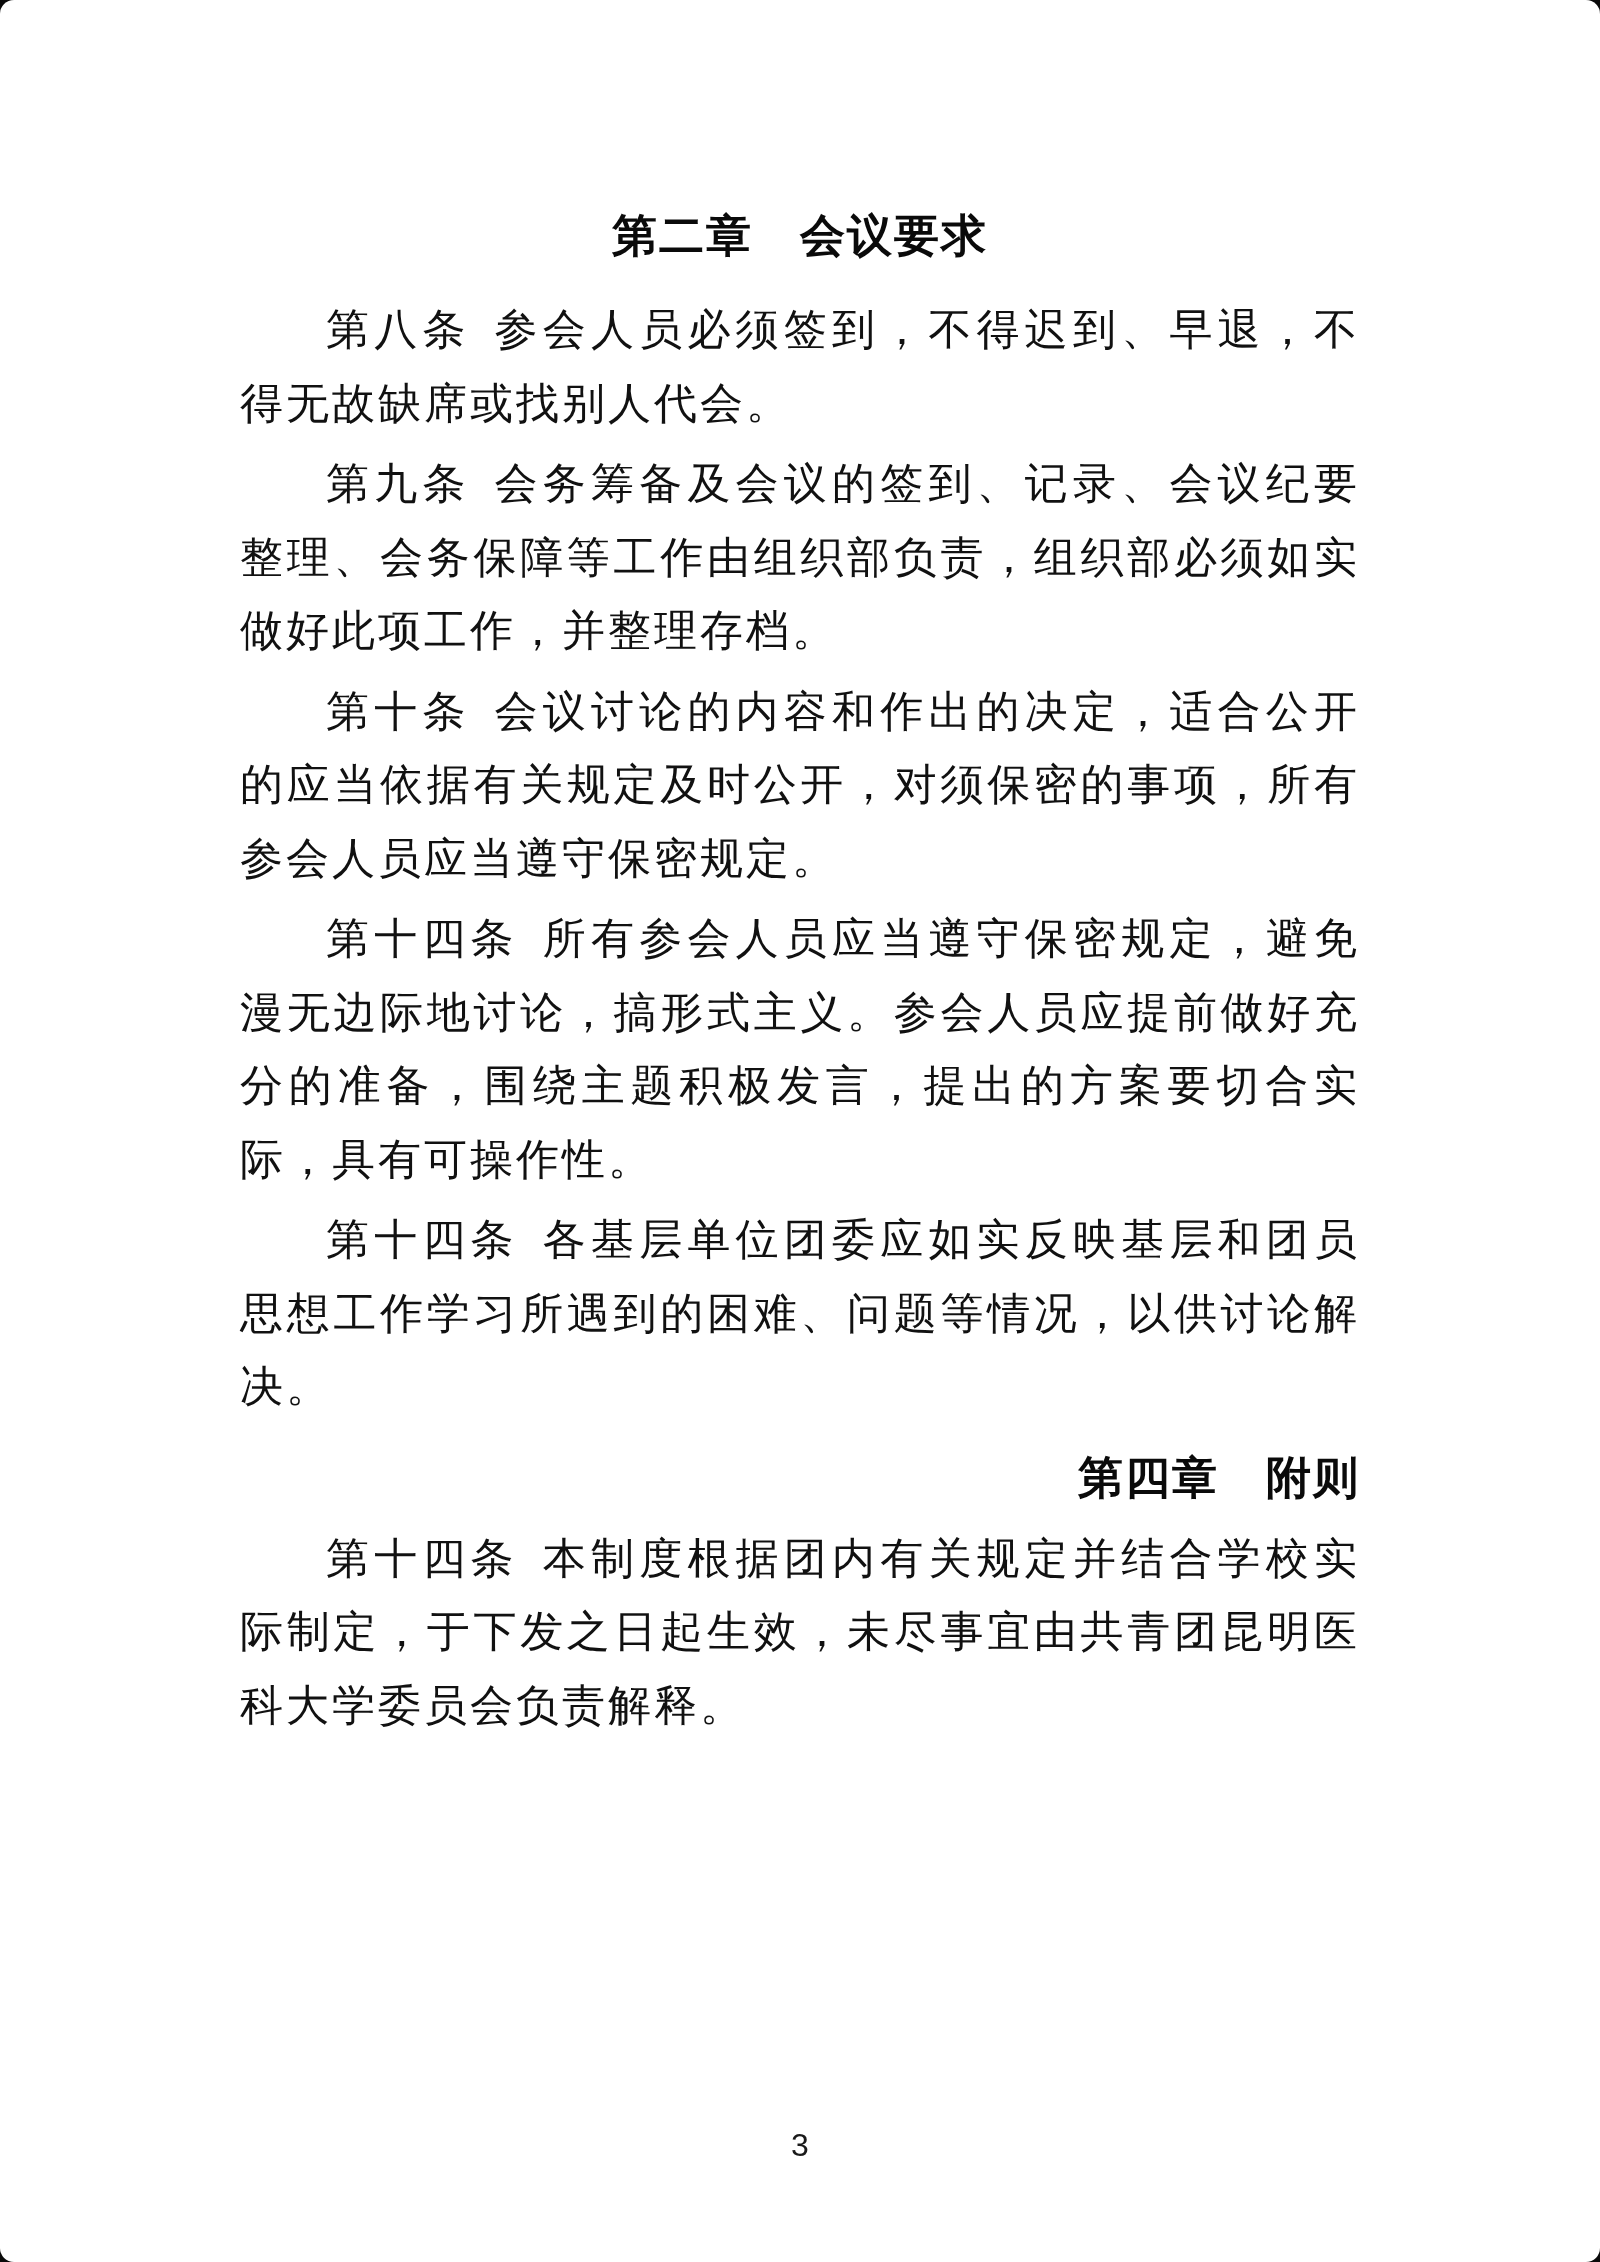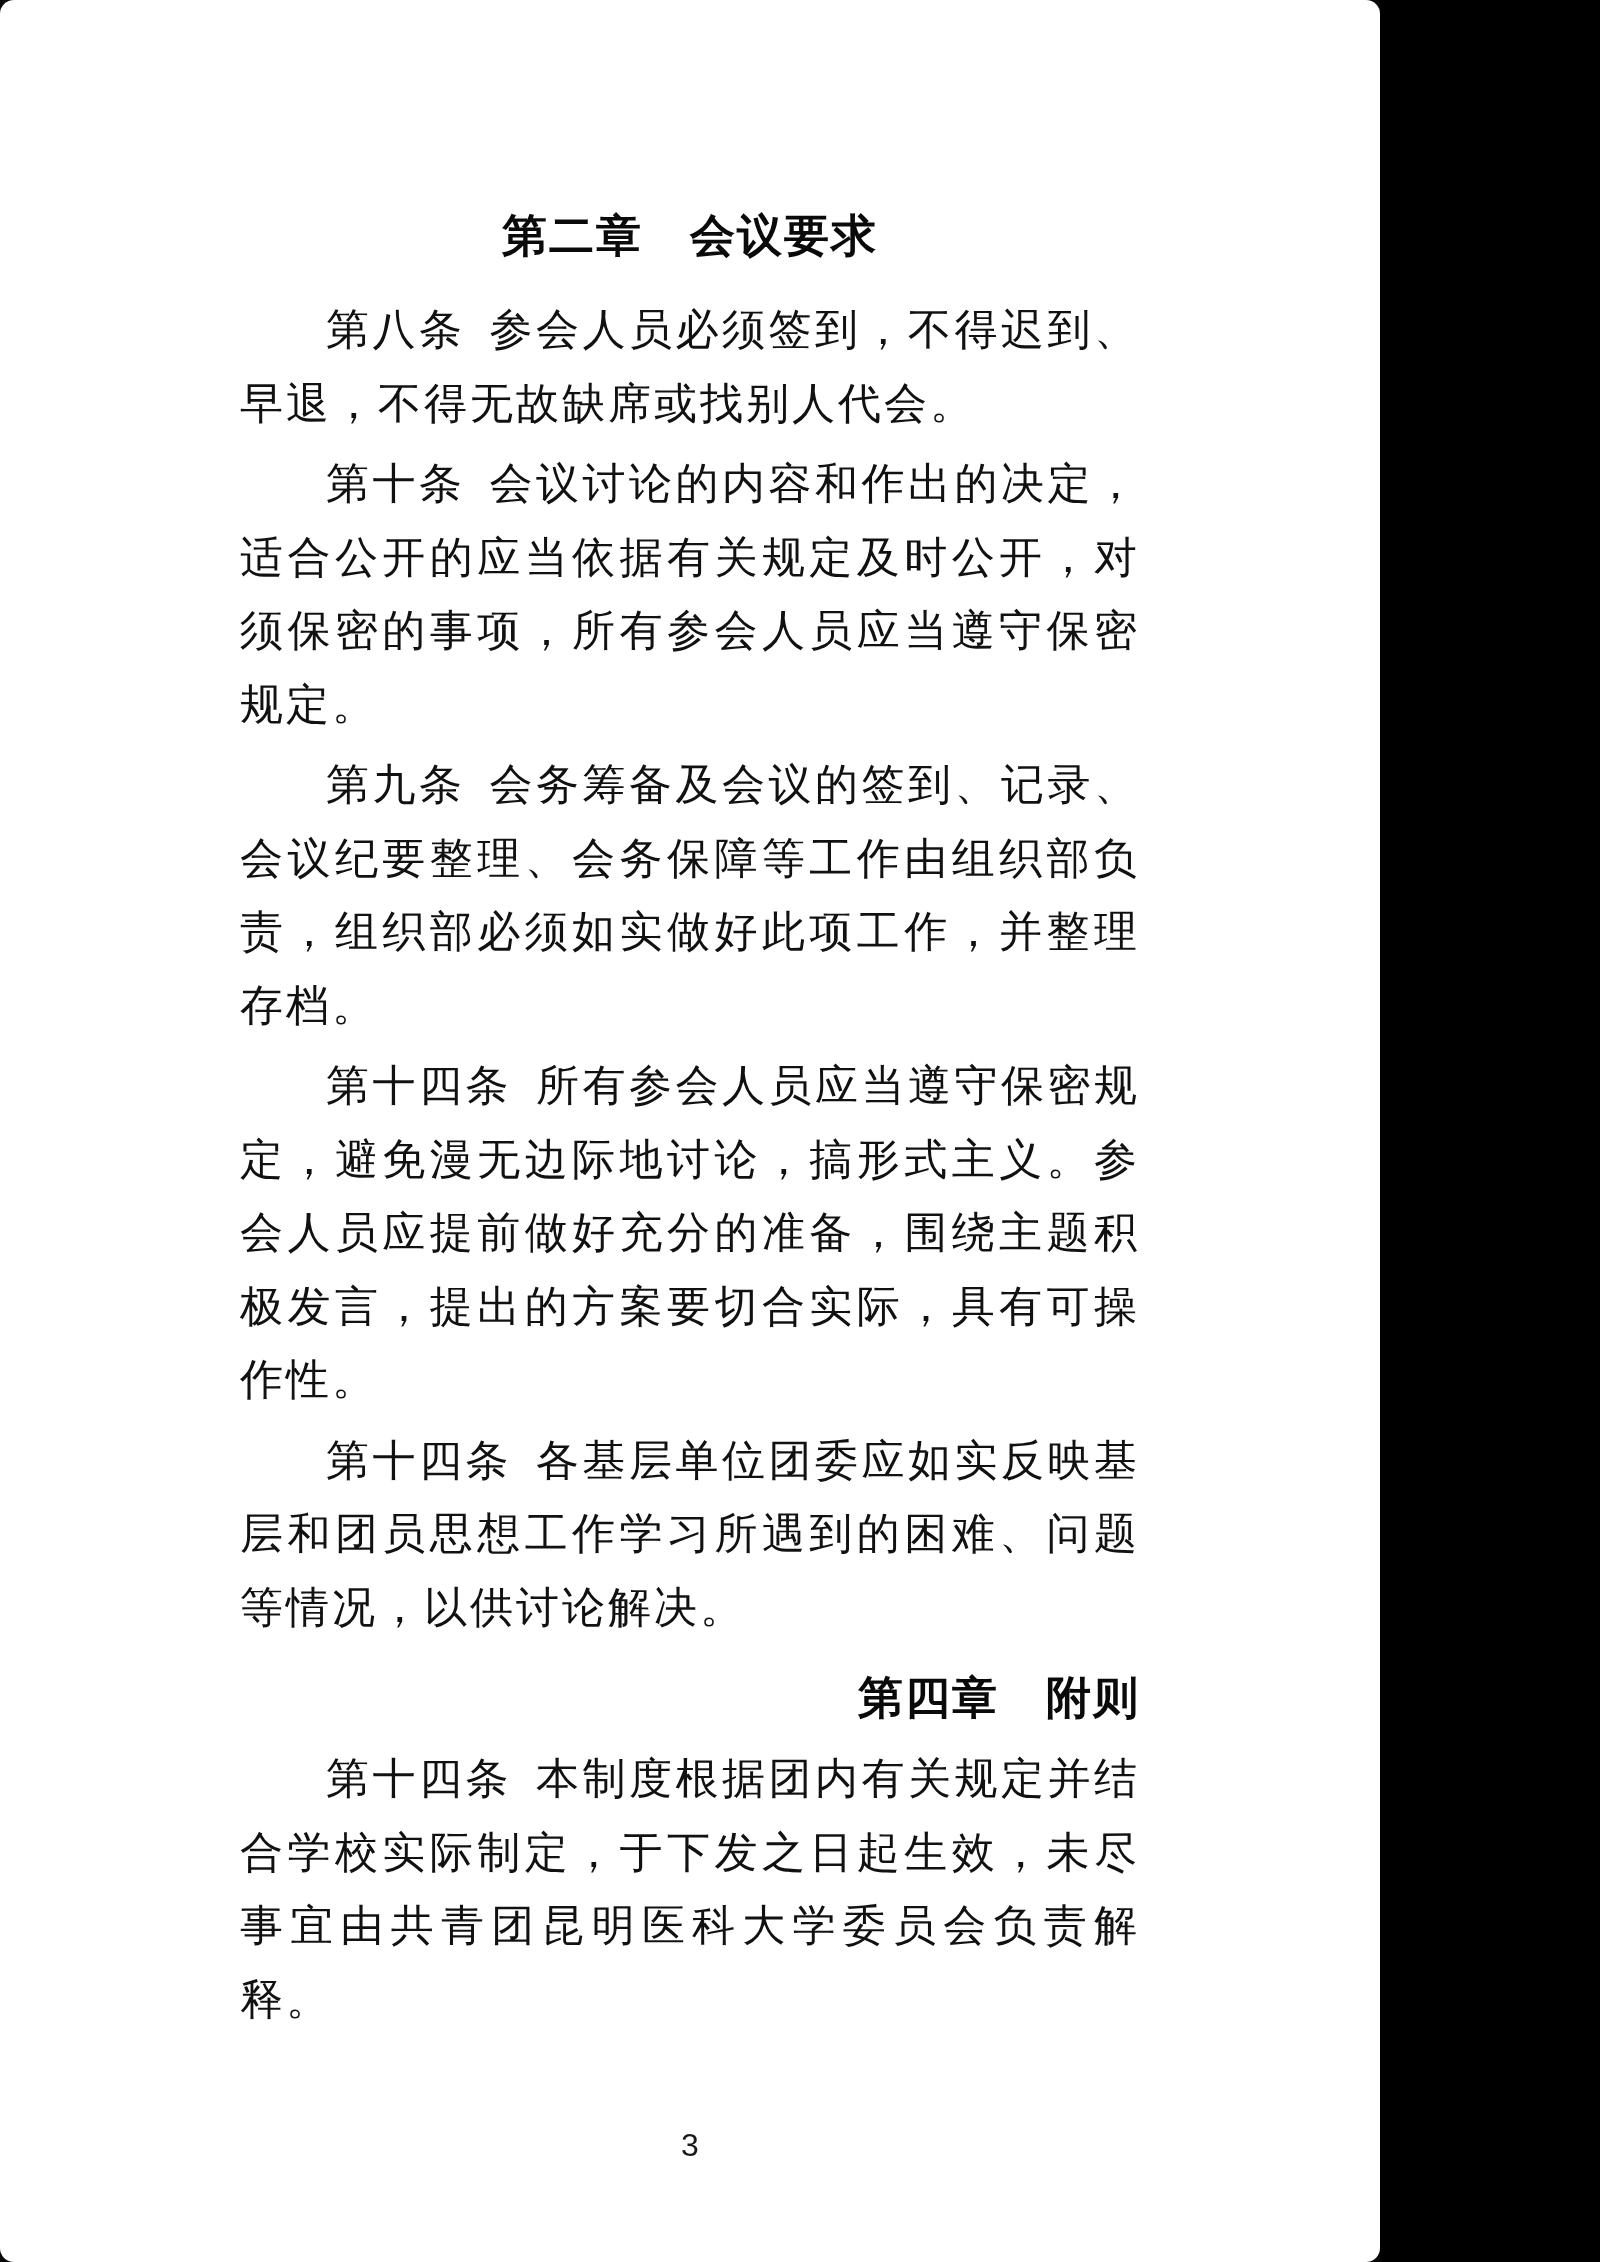--- a/index.html
+++ b/index.html
@@ -2,21 +2,21 @@
 <html><head>
 <meta charset="utf-8">
 <style>
   html, body {
     margin: 0;
     padding: 0;
     background: #000;
   }
   .viewport {
     position: relative;
-    width: 1380px;
+    width: 1600px;
     height: 2262px;
     background: #0a0a0a;
     overflow: hidden;
   }
   .page {
     position: absolute;
     inset: 0;
     background: #ffffff;
     border-radius: 14px;
     box-sizing: border-box;
@@ -69,25 +69,25 @@
 <div class="viewport">
   <div class="page">
 
     <h1 class="chapter-heading">第二章　会议要求</h1>
 
     <p class="article">
       <span class="article-label">第八条</span><span class="article-text">参会人员必须签到，不得迟到、早退，不得无故缺席或找别人代会。</span>
     </p>
 
     <p class="article">
-      <span class="article-label">第十条</span><span class="article-text">会议讨论的内容和作出的决定，适合公开的应当依据有关规定及时公开，对须保密的事项，所有参会人员应当遵守保密规定。</span>
+      <span class="article-label">第九条</span><span class="article-text">会务筹备及会议的签到、记录、会议纪要整理、会务保障等工作由组织部负责，组织部必须如实做好此项工作，并整理存档。</span>
     </p>
 
     <p class="article">
-      <span class="article-label">第九条</span><span class="article-text">会务筹备及会议的签到、记录、会议纪要整理、会务保障等工作由组织部负责，组织部必须如实做好此项工作，并整理存档。</span>
+      <span class="article-label">第十条</span><span class="article-text">会议讨论的内容和作出的决定，适合公开的应当依据有关规定及时公开，对须保密的事项，所有参会人员应当遵守保密规定。</span>
     </p>
 
     <p class="article">
       <span class="article-label">第十四条</span><span class="article-text">所有参会人员应当遵守保密规定，避免漫无边际地讨论，搞形式主义。参会人员应提前做好充分的准备，围绕主题积极发言，提出的方案要切合实际，具有可操作性。</span>
     </p>
 
 
     <p class="article">
       <span class="article-label">第十四条</span><span class="article-text">各基层单位团委应如实反映基层和团员思想工作学习所遇到的困难、问题等情况，以供讨论解决。</span>
     </p>

